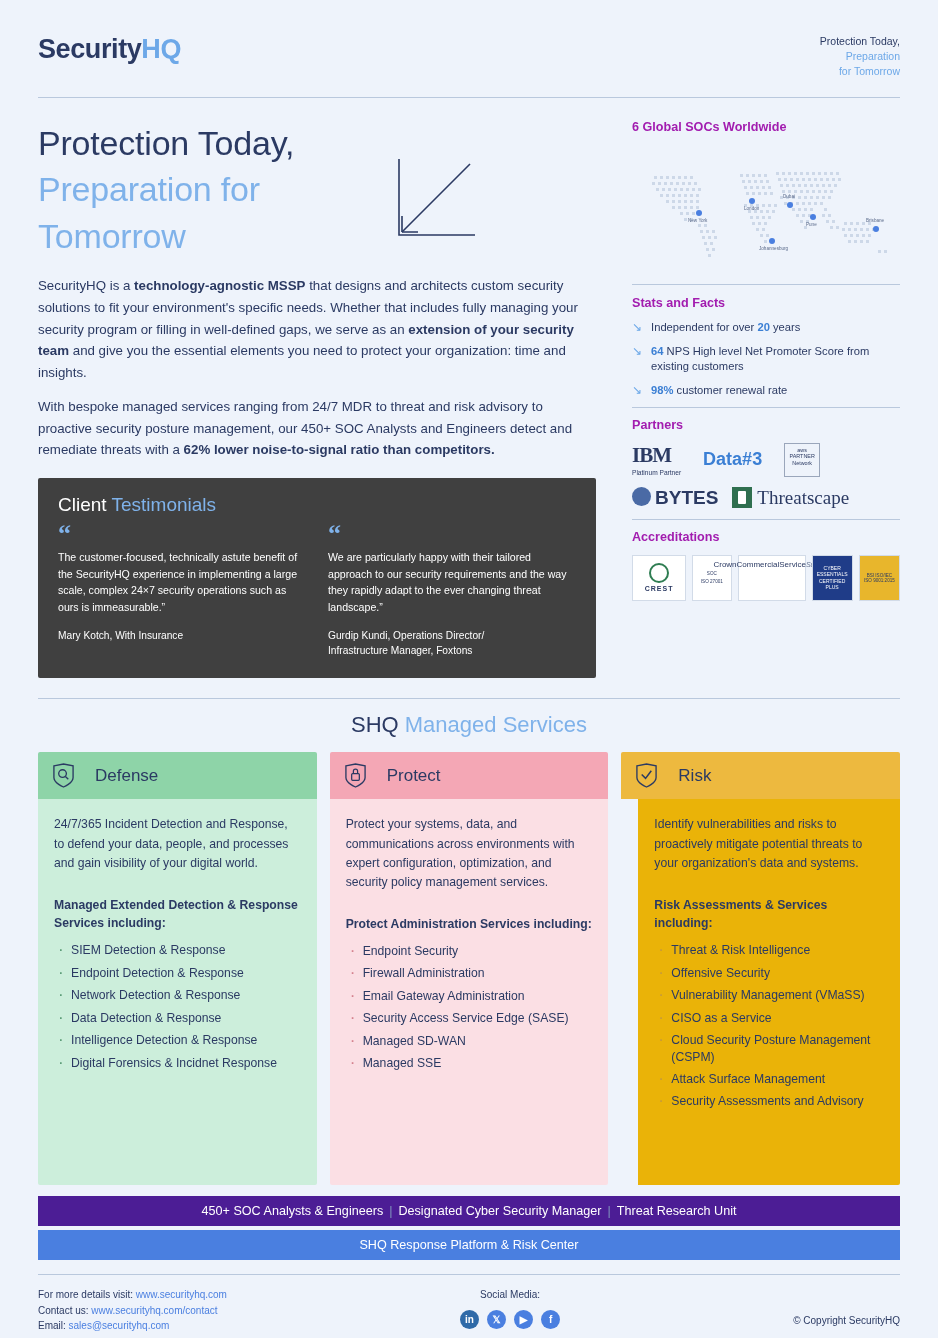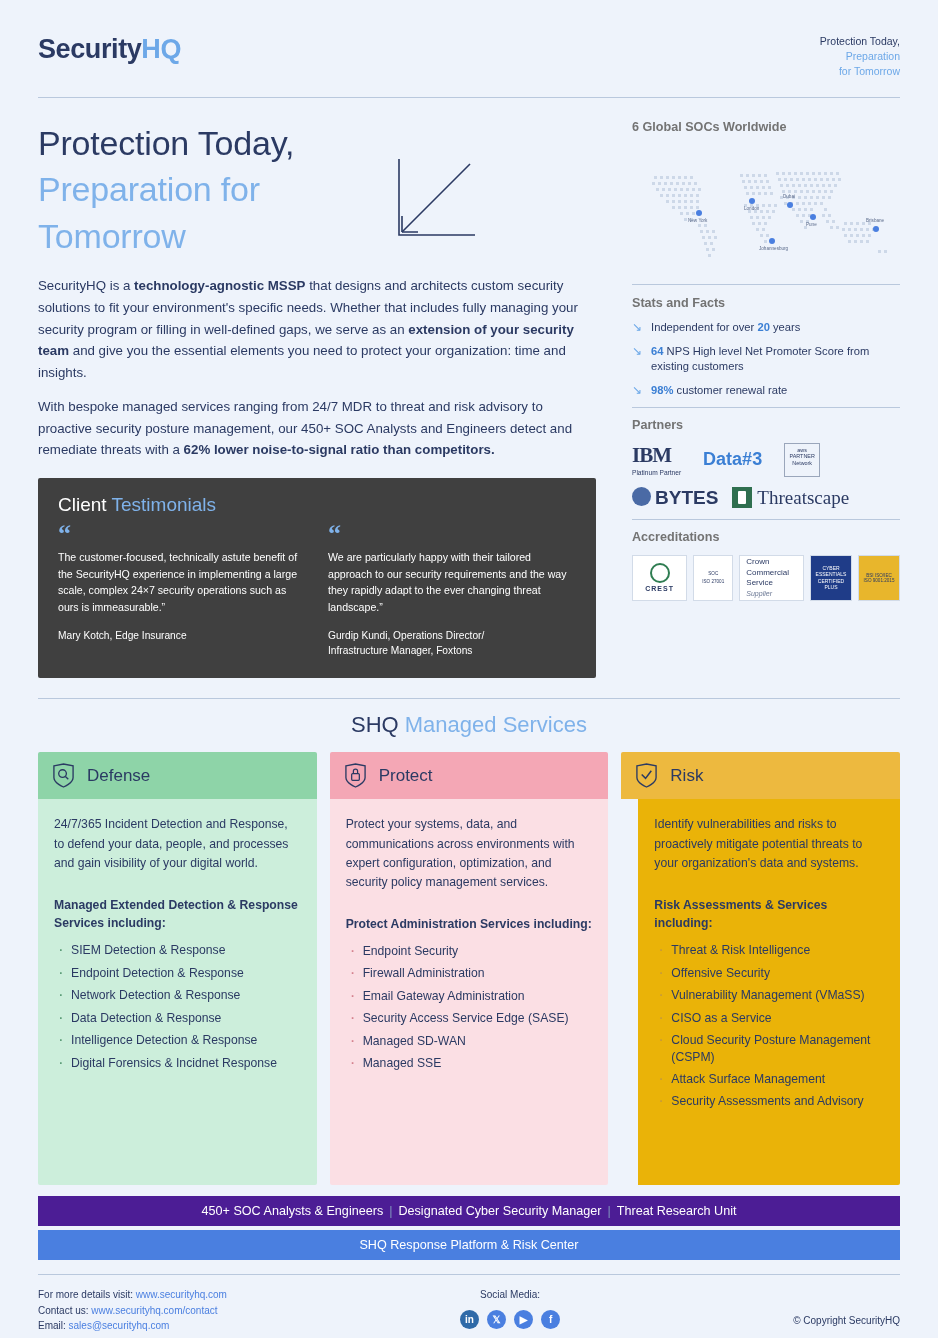--- a/index.html
+++ b/index.html
@@ -38,21 +38,21 @@
   .testimonials { margin-top: 17px; background: #404040; color: #fff; padding: 16px 20px 20px; border-radius: 2px; }
   .testimonials h2 { font-size: 19px; font-weight: normal; }
   .testimonials h2 .blue { color: #7fb2ea; }
   .t-row { display: flex; gap: 28px; margin-top: 10px; }
   .t-col { width: 242px; }
   .quote-mark { font-family: "Liberation Serif", serif; font-size: 26px; font-weight: bold; color: #7fb2ea; line-height: 0.6; margin-bottom: 8px; display: block; }
   .t-text { font-size: 10.6px; line-height: 1.55; }
   .t-author { font-size: 10.2px; line-height: 1.45; margin-top: 14px; }
 
   
-  .r-title { font-size: 12.6px; font-weight: bold; color: #737373; }
+  .r-title { font-size: 12.6px; font-weight: bold; color: #a21caf; }
   .map { margin-top: 12px; height: 124px; position: relative; }
   .r-rule { height: 1px; background: #b9c8dd; margin: 14px 0 0; }
 
   .stats { margin-top: 11px; }
   .stat { display: flex; gap: 9px; margin-bottom: 9px; }
   .stat .ic { color: #6da8e8; font-size: 12px; line-height: 1.25; }
   .stat .tx { font-size: 11.2px; line-height: 1.33; color: #2b3a63; }
   .stat .tx b { color: #3b7fd4; }
 
   .partners-row { display: flex; align-items: center; gap: 22px; margin-top: 11px; }
@@ -67,33 +67,33 @@
   .tscape .sq { width: 20px; height: 21px; background: #2f6f4f; position: relative; }
   .tscape .sq:after{content:""; position:absolute; left:6px; top:4px; width:8px; height:13px; background:#fff; border-radius:1px;}
   .tscape .nm { font-family: "Liberation Serif", serif; font-size: 19px; color: #2b3a63; }
 
   .accred-row { display: flex; gap: 6px; margin-top: 11px; align-items: stretch; }
   .acc { background: #fff; border: 1px solid #d2dbe8; padding: 4px; font-size: 6px; color: #2b3a63; display: flex; align-items: center; justify-content: center; text-align: center; }
   .crest { width: 58px; height: 46px; flex-direction: column; gap: 2px; }
   .crest .cx { width: 20px; height: 20px; border: 2px solid #2f7d52; border-radius: 50%; }
   .crest .cl { font-size: 7px; font-weight: bold; letter-spacing: 1px; }
   .acc-sm { width: 42px; height: 46px; flex-direction: column; font-size: 4.6px; gap: 3px; }
-  .ccs { width: 68px; height: 46px; flex-direction: column; align-items: flex-start; text-align: left; font-size: 8px; line-height: 1.3; padding-left: 6px; }
+  .ccs { width: 68px; height: 46px; flex-direction: row; align-items: flex-start; text-align: left; font-size: 8px; line-height: 1.3; padding-left: 6px; }
   .ccs i { color: #6b7894; font-size: 7px; }
   .cyber { width: 44px; height: 46px; background: #1f3c88; color: #fff; flex-direction: column; font-size: 5px; line-height: 1.3; }
   .iso { width: 44px; height: 46px; background: #e8b62c; flex-direction: column; font-size: 4.6px; }
 
   
   .ms-sep { height: 1px; background: #b9c8dd; margin-top: 20px; }
   h2.ms-title { text-align: center; font-size: 22px; font-weight: normal; color: #2b3a63; margin-top: 13px; }
   h2.ms-title .blue { color: #7fb2ea; }
 
   .cards { display: flex; gap: 13px; margin-top: 14px; }
   .card { width: 287px; border-radius: 2px; overflow: hidden; }
-  .card-head { display: flex; align-items: center; gap: 12px; padding: 11px 14px; font-size: 17px; color: #2b3a63; }
+  .card-head { display: flex; align-items: center; gap: 20px; padding: 11px 14px; font-size: 17px; color: #2b3a63; }
   .card-body { padding: 16px 16px 18px; font-size: 12.2px; line-height: 1.56; height: 386px; }
   .card-body .desc { color: #2b3a63; }
   .card-body .sub { font-weight: bold; margin-top: 23px; color: #2b3a63; font-size: 12.2px; line-height: 1.5; }
   ul.svc { margin-top: 10px; list-style: none; }
   ul.svc li { position: relative; padding-left: 17px; margin-bottom: 6px; line-height: 1.35; color: #2b3a63; }
   ul.svc li:before { content: "·"; position: absolute; left: 4px; top: -3px; font-size: 17px; }
 
   .c1 .card-head { background: #8ed4a8; }
   .c1 .card-body { background: #cceedb; }
   .c1 ul.svc li:before { color: #5a9b76; }
@@ -166,21 +166,21 @@
       </p>
 
       <div class="testimonials">
         <h2>
           <span>Client </span><span class="blue">Testimonials</span>
         </h2>
         <div class="t-row">
           <div class="t-col">
             <span class="quote-mark">“</span>
             <div class="t-text">The customer-focused, technically astute benefit of the SecurityHQ experience in implementing a large scale, complex 24×7 security operations such as ours is immeasurable.”</div>
-            <div class="t-author">Mary Kotch, Edge Insurance</div>
+            <div class="t-author">Mary Kotch, With Insurance</div>
           </div>
           <div class="t-col">
             <span class="quote-mark">“</span>
             <div class="t-text">We are particularly happy with their tailored approach to our security requirements and the way they rapidly adapt to the ever changing threat landscape.”</div>
             <div class="t-author" style="white-space:pre-line">Gurdip Kundi, Operations Director/
 Infrastructure Manager, Foxtons</div>
           </div>
         </div>
       </div>
     </div>

